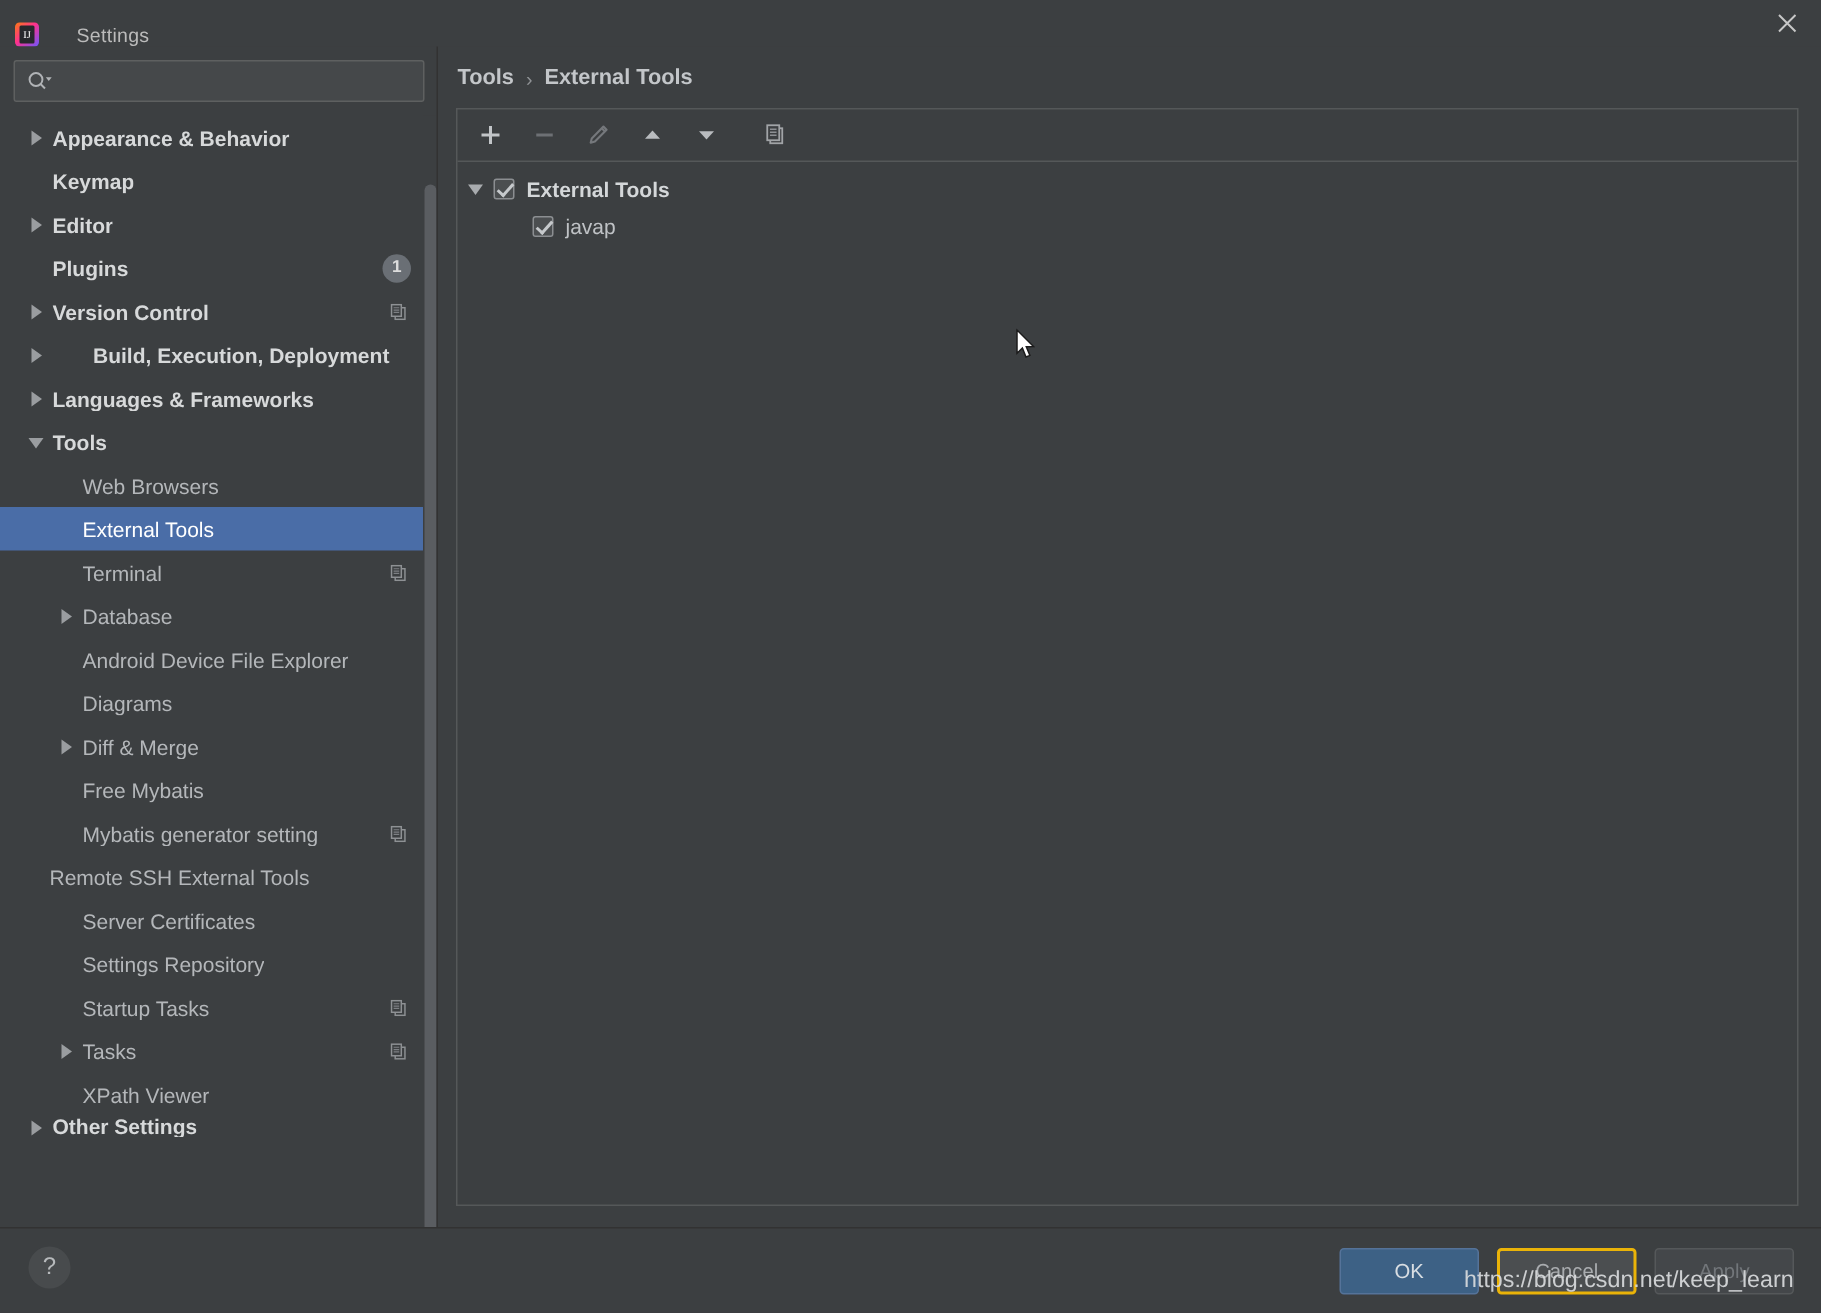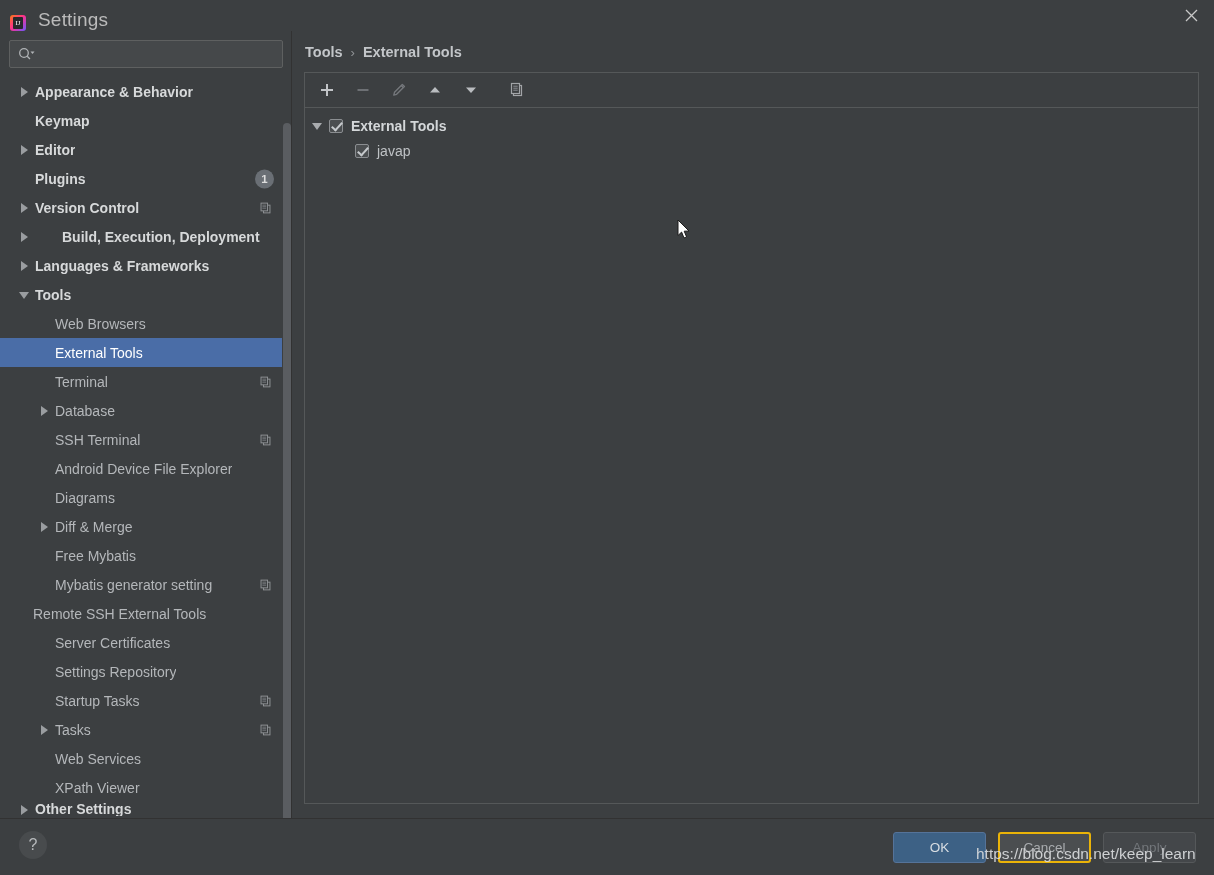--- a/index.html
+++ b/index.html
@@ -23,21 +23,21 @@
     background: linear-gradient(135deg,#f97a12 0%,#ff318c 45%,#6b57ff 100%);
     overflow: hidden;
   }
   #app-icon .glyph {
     position: absolute; left: 3px; top: 2px; width: 10px; height: 12px;
     background: #27282c; border-radius: 1px;
     color: #fff; font-size: 7px; line-height: 12px; text-align: center;
     font-family: "Liberation Serif", serif;
   }
   #win-title {
-    margin-left: 12px; color: #bbbbbb; font-size: 19px; letter-spacing: .2px;
+    margin-left: 25px; color: #bbbbbb; font-size: 13px; letter-spacing: .2px;
   }
   #close-btn {
     position: absolute; right: 0; top: 0; width: 46px; height: 31px;
     display: flex; align-items: center; justify-content: center;
     color: #c8c8c8; cursor: pointer;
   }
   #close-btn svg { display:block; }
 
   
   #leftpanel {
@@ -271,31 +271,20 @@
             <path d="M4.2,4.5 L8.8,4.5 M4.2,6.4 L8.8,6.4 M4.2,8.3 L8.8,8.3" stroke="#7d8084" stroke-width="1"></path>
           </svg>
         </span>
       </div>
       <div class="row" style="padding-left: 38px;">
         <span class="arrow right"></span>
         <span class="lbl">Database</span>
       </div>
       <div class="row" style="padding-left: 38px;">
         <span class="arrow"></span>
-        <span class="lbl">SSH Terminal</span>
-        <span class="copyico">
-          <svg width="13" height="13" viewBox="0 0 16 16">
-            <rect x="5.5" y="4.5" width="8" height="9.5" fill="none" stroke="#8e9194" stroke-width="1.2"></rect>
-            <rect x="2.5" y="2" width="8" height="9.5" fill="#3c3f41" stroke="#8e9194" stroke-width="1.2"></rect>
-            <path d="M4.2,4.5 L8.8,4.5 M4.2,6.4 L8.8,6.4 M4.2,8.3 L8.8,8.3" stroke="#7d8084" stroke-width="1"></path>
-          </svg>
-        </span>
-      </div>
-      <div class="row" style="padding-left: 38px;">
-        <span class="arrow"></span>
         <span class="lbl">Android Device File Explorer</span>
       </div>
       <div class="row" style="padding-left: 38px;">
         <span class="arrow"></span>
         <span class="lbl">Diagrams</span>
       </div>
       <div class="row" style="padding-left: 38px;">
         <span class="arrow right"></span>
         <span class="lbl">Diff &amp; Merge</span>
       </div>
@@ -343,24 +332,20 @@
         <span class="copyico">
           <svg width="13" height="13" viewBox="0 0 16 16">
             <rect x="5.5" y="4.5" width="8" height="9.5" fill="none" stroke="#8e9194" stroke-width="1.2"></rect>
             <rect x="2.5" y="2" width="8" height="9.5" fill="#3c3f41" stroke="#8e9194" stroke-width="1.2"></rect>
             <path d="M4.2,4.5 L8.8,4.5 M4.2,6.4 L8.8,6.4 M4.2,8.3 L8.8,8.3" stroke="#7d8084" stroke-width="1"></path>
           </svg>
         </span>
       </div>
       <div class="row" style="padding-left: 38px;">
         <span class="arrow"></span>
-        <span class="lbl">Web Services</span>
-      </div>
-      <div class="row" style="padding-left: 38px;">
-        <span class="arrow"></span>
         <span class="lbl">XPath Viewer</span>
       </div>
       <div class="row top clipped" style="padding-left: 18px;">
         <span class="arrow right"></span>
         <span class="lbl">Other Settings</span>
       </div>
     </div>
 
   <div id="left-sb-track">
     <div id="left-sb-thumb"></div>

